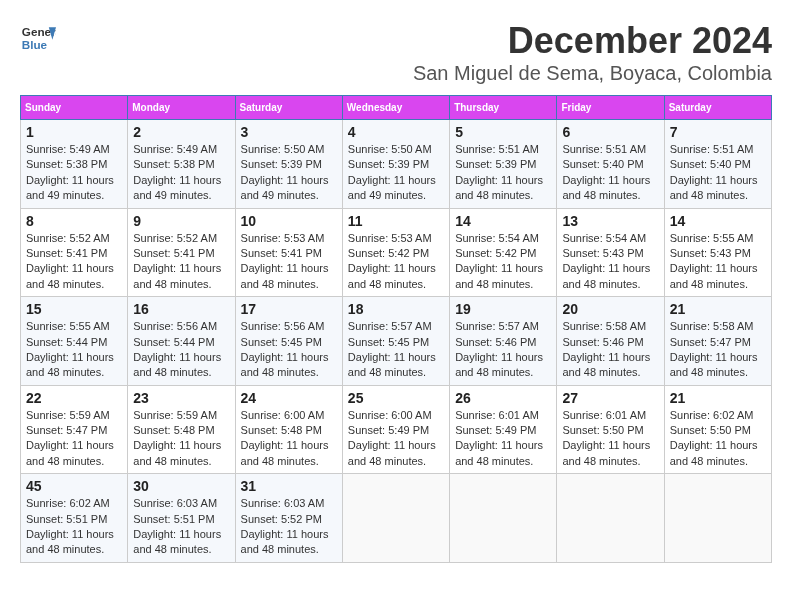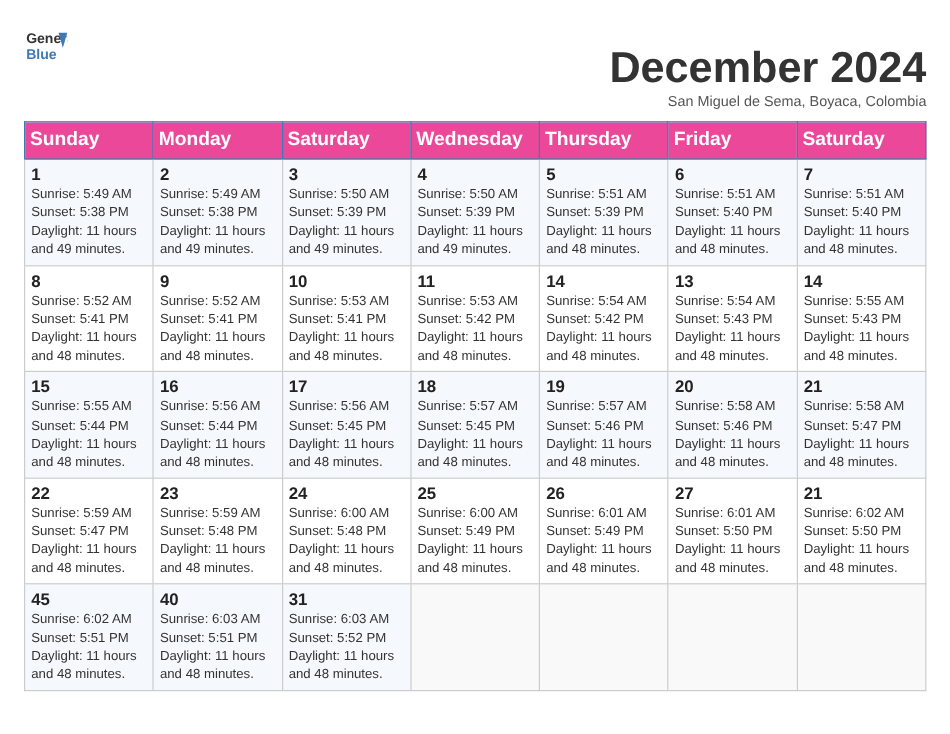--- a/index.html
+++ b/index.html
@@ -20,42 +20,41 @@
       display: flex;
       align-items: center;
       gap: 4px;
     }
     .logo-icon {
       width: 36px;
       height: 36px;
     }
     .title-section {
       text-align: right;
-      margin-top: 15px;
     }
     .calendar-title {
       font-size: 36px;
       font-weight: bold;
       color: #333;
     }
     .calendar-subtitle {
-      font-size: 12px;
+      font-size: 20px;
       color: #555;
     }
     table {
       width: 100%;
       border-collapse: collapse;
       font-size: 11px;
     }
     thead tr th {
-      background-color: #ec4899;
+      background-color: #d946ef;
       color: #fff;
       padding: 6px 4px;
       text-align: left;
-      font-size: 16px;
+      font-size: 10px;
       font-weight: bold;
       border: 1px solid #3d7ab5;
     }
     tbody tr td {
       border: 1px solid #ccc;
       padding: 4px 5px;
       vertical-align: top;
       width: 14.28%;
     }
     tbody tr:nth-child(odd) td {
@@ -169,21 +168,21 @@
         <td><span class="day-number">26</span>
 <span class="day-detail">Sunrise: 6:01 AM<br>Sunset: 5:49 PM<br>Daylight: 11 hours<br>and 48 minutes.</span></td>
         <td><span class="day-number">27</span>
 <span class="day-detail">Sunrise: 6:01 AM<br>Sunset: 5:50 PM<br>Daylight: 11 hours<br>and 48 minutes.</span></td>
         <td><span class="day-number">21</span>
 <span class="day-detail">Sunrise: 6:02 AM<br>Sunset: 5:50 PM<br>Daylight: 11 hours<br>and 48 minutes.</span></td>
       </tr>
       <tr>
         <td><span class="day-number">45</span>
 <span class="day-detail">Sunrise: 6:02 AM<br>Sunset: 5:51 PM<br>Daylight: 11 hours<br>and 48 minutes.</span></td>
-        <td><span class="day-number">40</span>
+        <td><span class="day-number">30</span>
 <span class="day-detail">Sunrise: 6:03 AM<br>Sunset: 5:51 PM<br>Daylight: 11 hours<br>and 48 minutes.</span></td>
         <td><span class="day-number">31</span>
 <span class="day-detail">Sunrise: 6:03 AM<br>Sunset: 5:52 PM<br>Daylight: 11 hours<br>and 48 minutes.</span></td>
         <td class="empty-cell"></td>
         <td class="empty-cell"></td>
         <td class="empty-cell"></td>
         <td class="empty-cell"></td>
       </tr>
     </tbody>
 </table>

